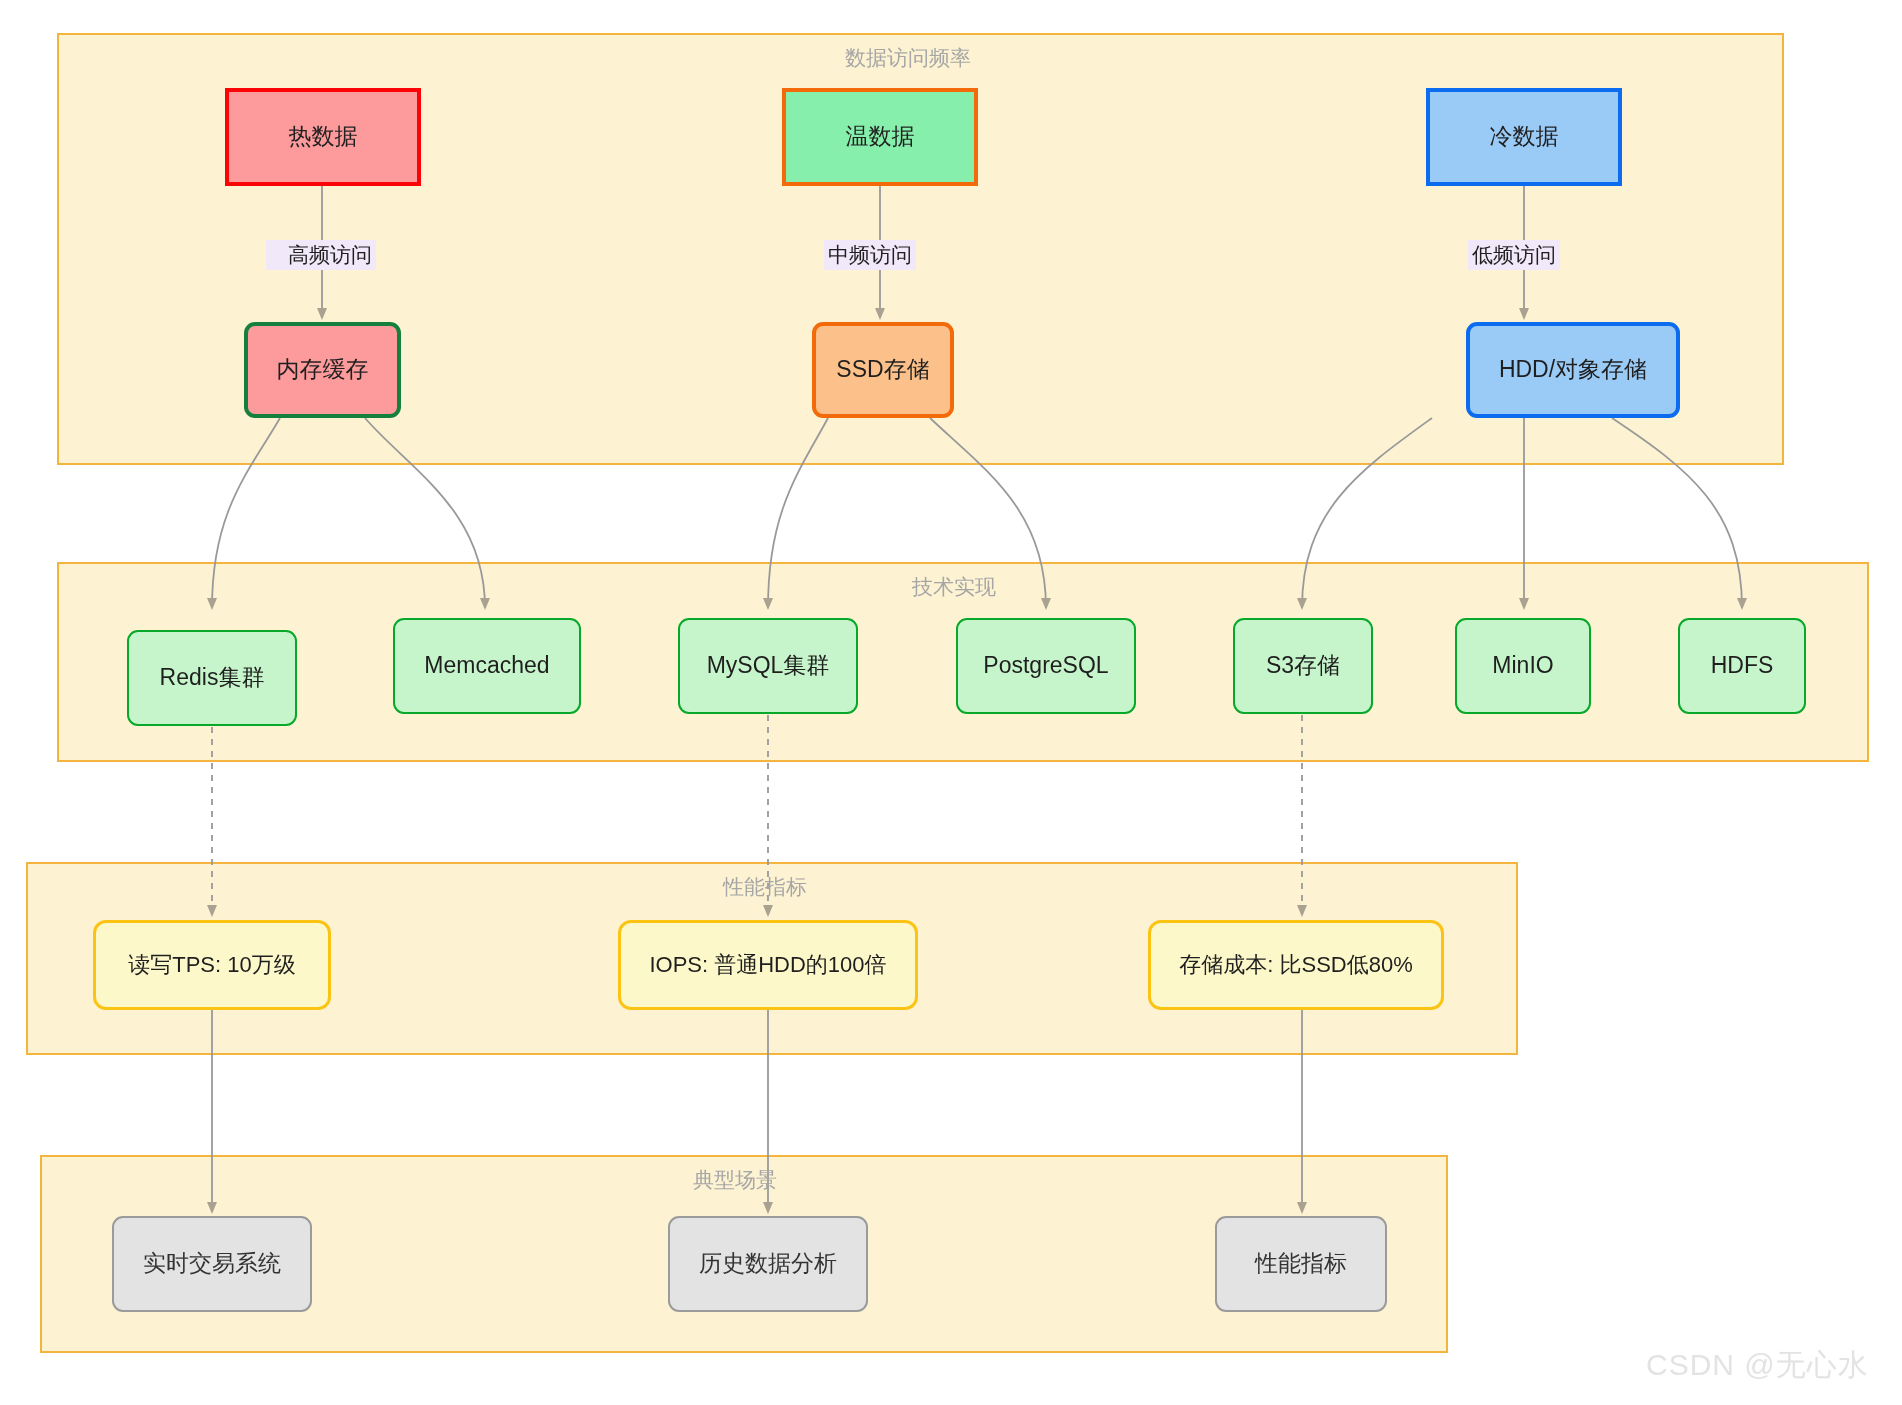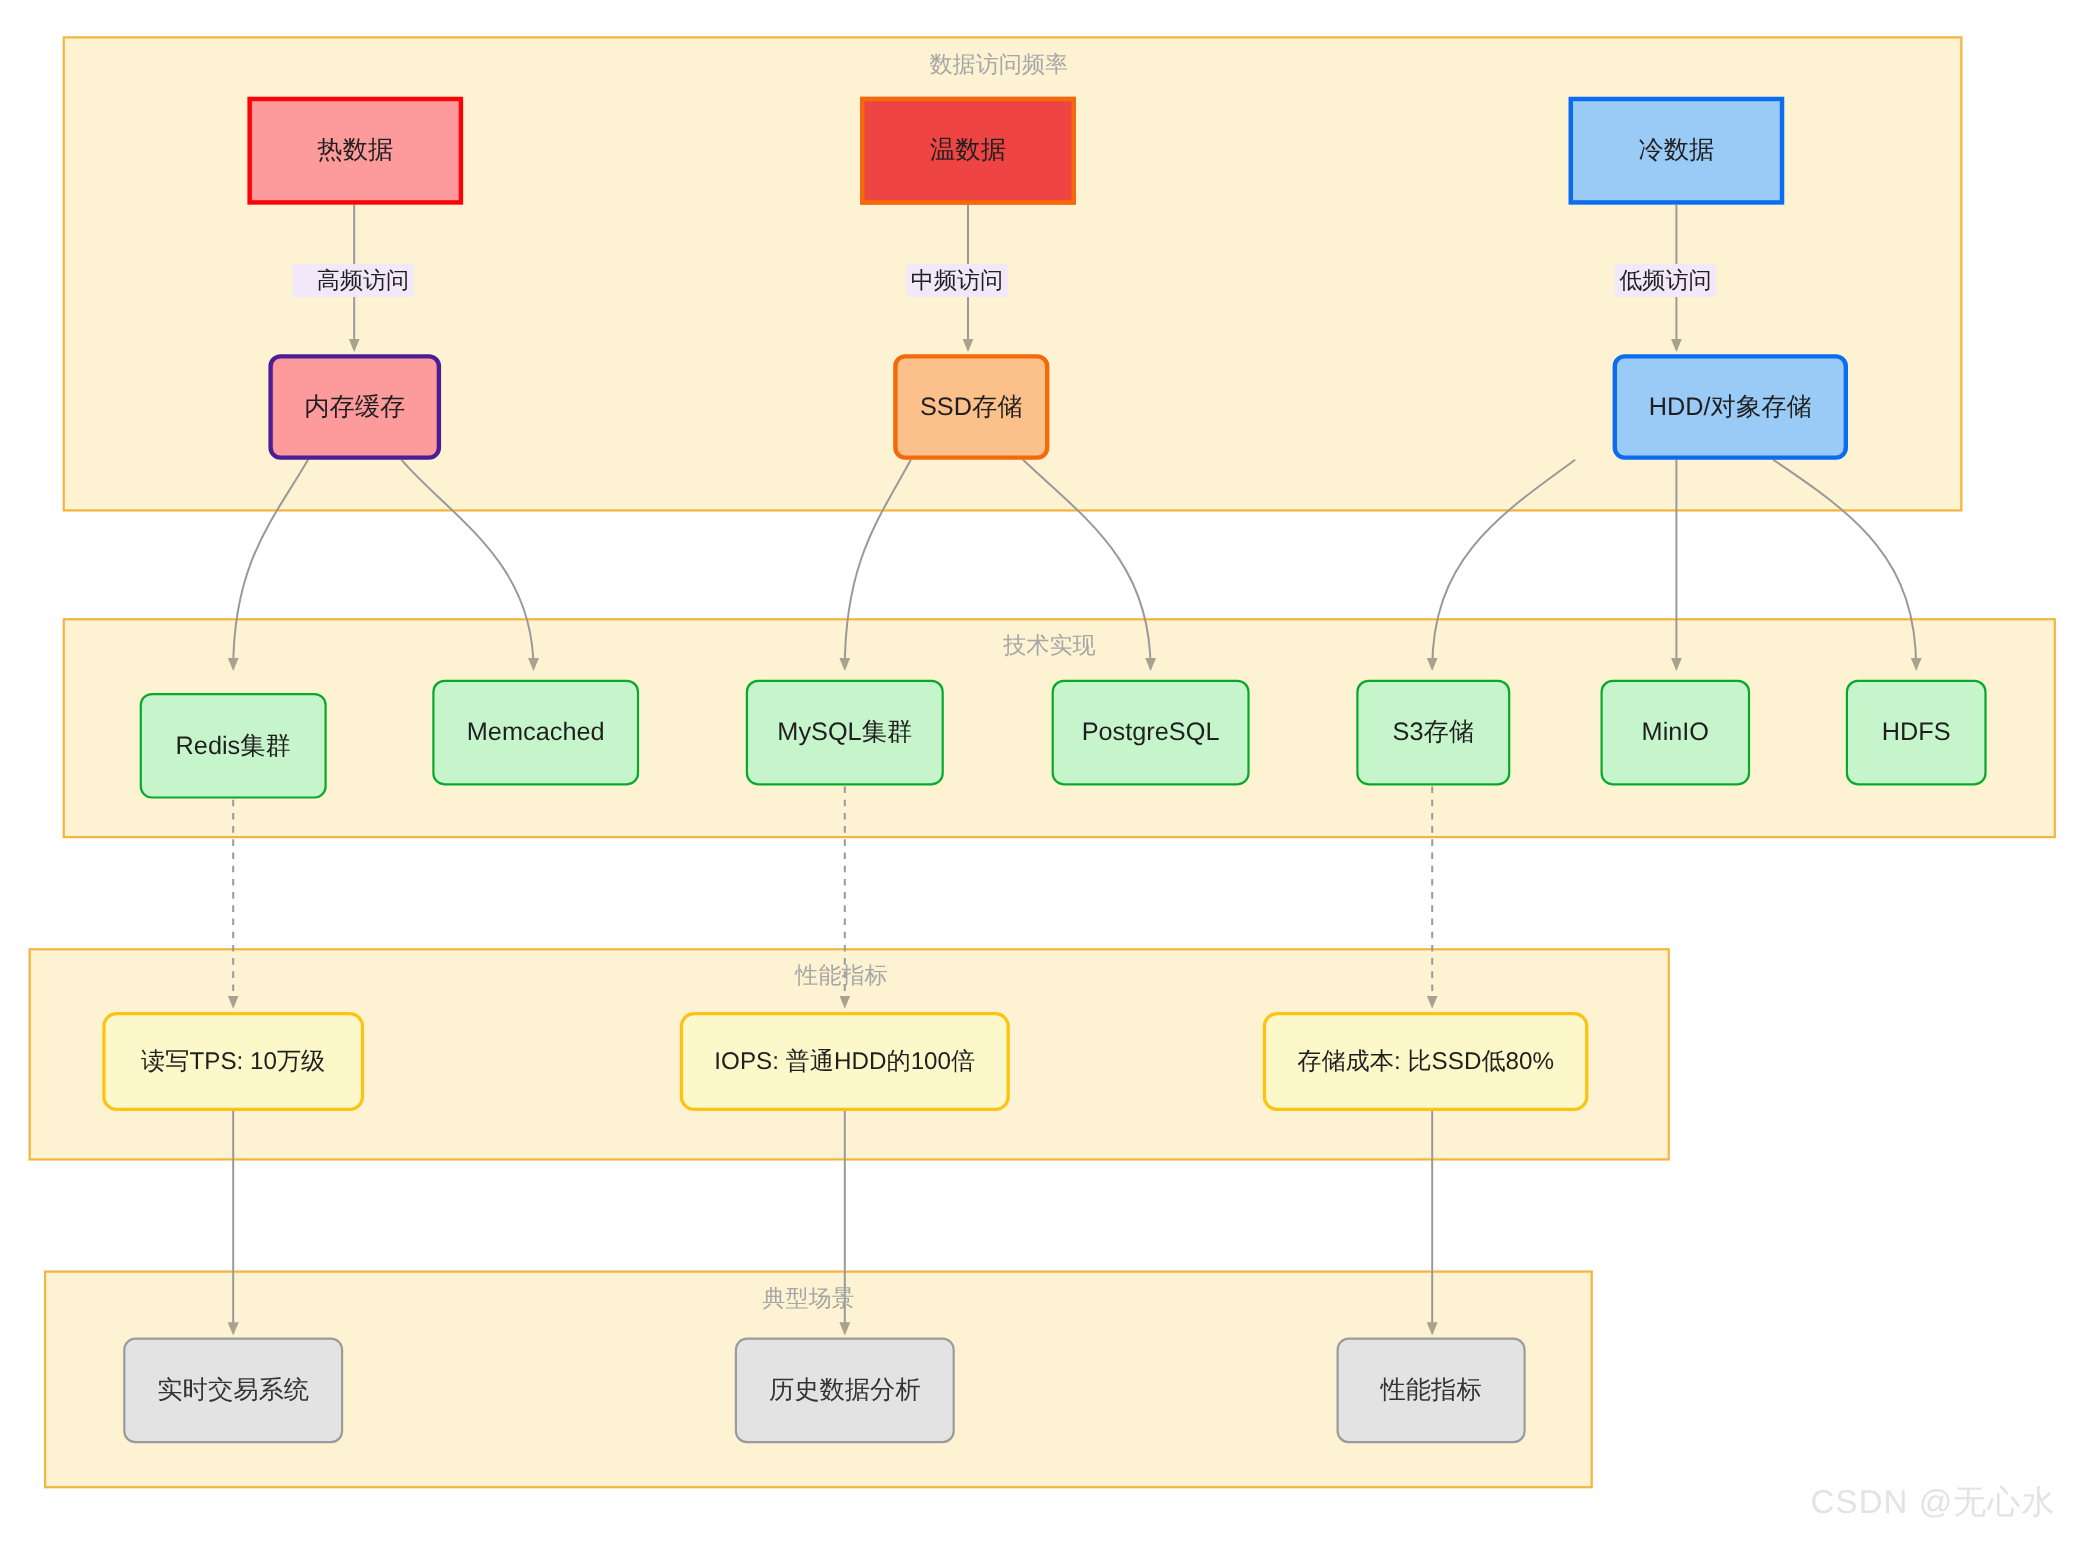--- a/index.html
+++ b/index.html
@@ -3,23 +3,23 @@
 <meta charset="utf-8">
 <style>
   html,body{margin:0;padding:0;background:#ffffff;}
   body{font-family:"Liberation Sans","DejaVu Sans",sans-serif;}
   #stage{position:relative;width:1902px;height:1405px;background:#ffffff;overflow:hidden;}
   svg.layer{position:absolute;left:0;top:0;width:1902px;height:1405px;pointer-events:none;}
   .cluster{position:absolute;background:#fdf3d2;border:2px solid #f4b53f;box-sizing:border-box;}
   .cluster-title{position:absolute;color:#a6a6a6;font-size:21px;white-space:nowrap;}
   .node{position:absolute;box-sizing:border-box;display:flex;align-items:center;justify-content:center;text-align:center;line-height:1.2;}
   .n-hot{background:#fd9a9c;border:4px solid #fa0408;color:#1f1f1f;font-size:23px;}
-  .n-warm{background:#ef4444;border:4px solid #f26a09;color:#1f1f1f;font-size:23px;}
+  .n-warm{background:#86efac;border:4px solid #f26a09;color:#1f1f1f;font-size:23px;}
   .n-cold{background:#9acbf7;border:4px solid #0b6cf0;color:#1f1f1f;font-size:23px;}
-  .n-hot-r{background:#fd9a9c;border:4px solid #4c1d95;border-radius:11px;color:#1f1f1f;font-size:23px;}
+  .n-hot-r{background:#fd9a9c;border:4px solid #15803d;border-radius:11px;color:#1f1f1f;font-size:23px;}
   .n-warm-r{background:#fcc18a;border:4px solid #f26a09;border-radius:11px;color:#1f1f1f;font-size:23px;}
   .n-cold-r{background:#9acbf7;border:4px solid #0b6cf0;border-radius:11px;color:#1f1f1f;font-size:23px;}
   .n-tech{background:#c6f5cb;border:2.5px solid #08a92b;border-radius:11px;color:#1f1f1f;font-size:23px;}
   .n-perf{background:#fdf8c9;border:3px solid #fbc414;border-radius:13px;color:#1f1f1f;font-size:22px;}
   .n-scene{background:#e3e3e3;border:2px solid #9b9b9b;border-radius:11px;color:#333333;font-size:23px;}
   .edge-label{position:absolute;background:#f1e8fa;color:#1f1f1f;font-size:21px;padding:1px 4px;white-space:nowrap;}
   .watermark{position:absolute;color:#e3e3e3;font-size:30px;white-space:nowrap;letter-spacing:1px;}
 </style>
 </head>
 <body>

